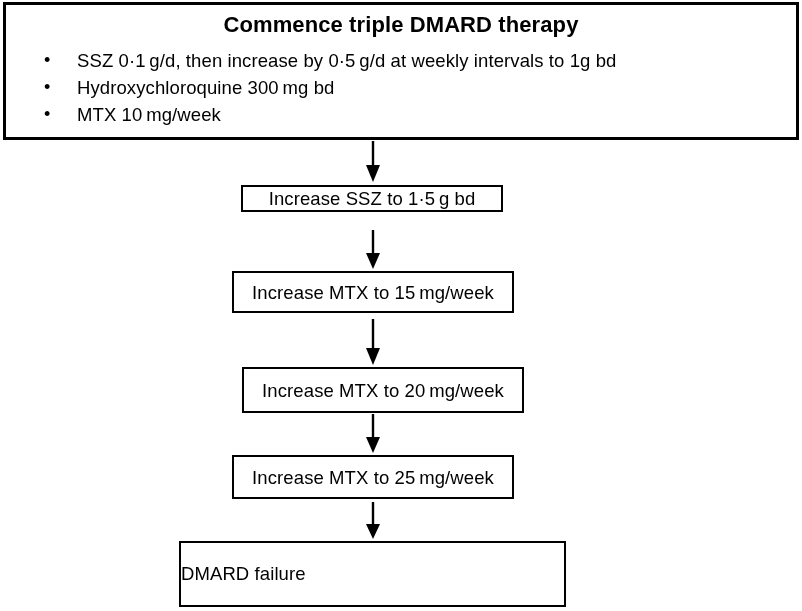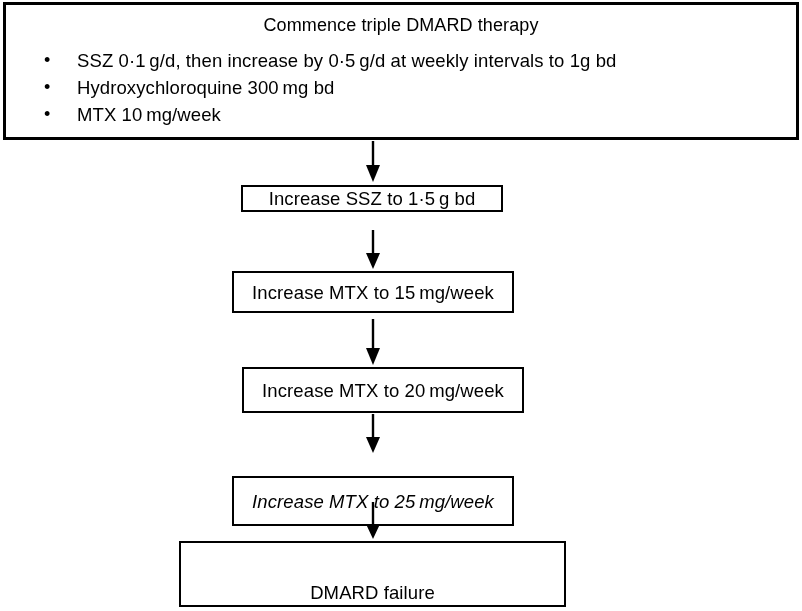--- a/index.html
+++ b/index.html
@@ -32,24 +32,25 @@
   
   #header-box {
     left: 3px;
     top: 2px;
     width: 796px;
     height: 138px;
     border-width: 3px;
   }
   #header-title {
     text-align: center;
-    font-size: 18px;
+    font-size: 22px;
     line-height: 22px;
     margin-top: 9px;
     letter-spacing: 0.1px;
+    font-weight: bold;
   }
   #header-list {
     list-style: none;
     margin: 11px 0 0 0;
     padding: 0 0 0 38px;
   }
   #header-list li {
     position: relative;
     font-size: 18.5px;
     line-height: 27px;
@@ -75,32 +76,32 @@
     font-size: 18.5px;
     line-height: 23px;
     text-align: center;
     white-space: nowrap;
     letter-spacing: 0.1px;
   }
 
   #step-box-1 { left: 241px; top: 185px; width: 262px; height: 27px; }
   #step-box-2 { left: 232px; top: 271px; width: 282px; height: 42px; }
   #step-box-3 { left: 242px; top: 367px; width: 282px; height: 46px; }
-  #step-box-4 { left: 232px; top: 476px; width: 282px; height: 50px; font-style: italic; }
+  #step-box-4 { left: 232px; top: 455px; width: 282px; height: 44px; }
 
   
   #terminal-box {
     left: 179px;
     top: 541px;
     width: 387px;
     height: 66px;
     display: flex;
-    flex-direction: column;
+    flex-direction: row;
     align-items: center;
-    justify-content: flex-end;
+    justify-content: space-between;
   }
   #terminal-box .step-label {
     line-height: 24px;
   }
 
   
   .arrow {
     position: absolute;
     width: 22px;
     transform: translateX(-50%);

